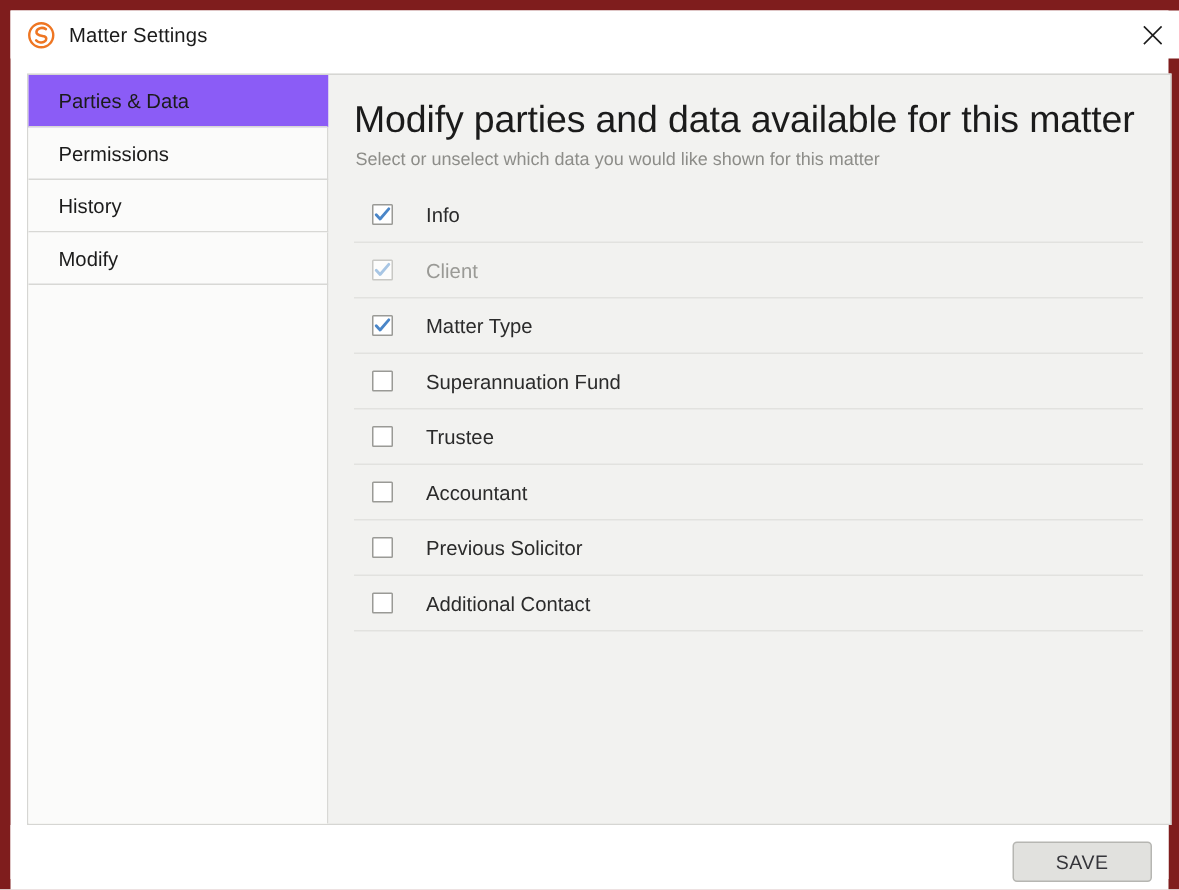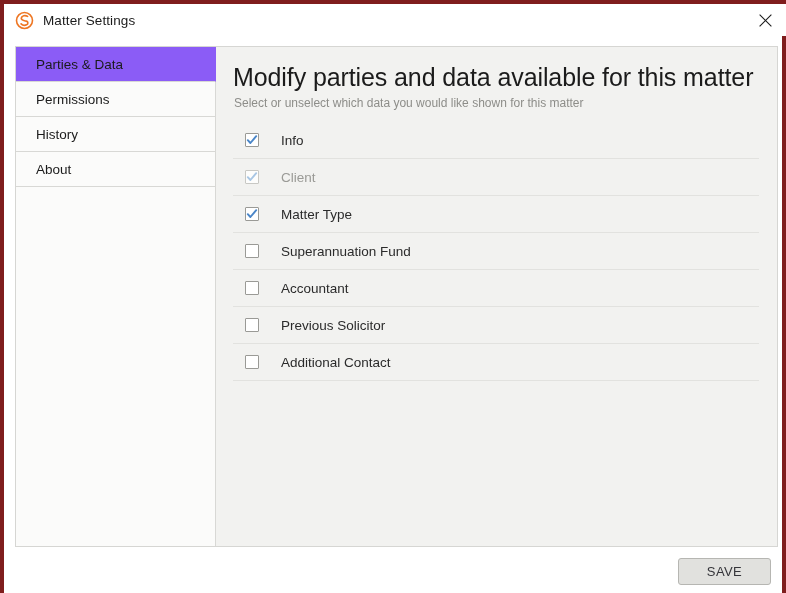--- a/index.html
+++ b/index.html
@@ -16,21 +16,21 @@
     -webkit-font-smoothing: antialiased;
   }
 
   
   #window {
     position: relative;
     box-sizing: border-box;
     width: 786px;
     height: 593px;
     background: #ffffff;
-    border: 4px solid #7f1d1d;
+    border: 7px solid #7f1d1d;
   }
 
   
   #titlebar {
     position: absolute;
     left: 0; top: 0;
     width: 784px;
     height: 32px;
     background: #ffffff;
     display: flex;
@@ -241,21 +241,21 @@
       <div class="nav-item selected">
         <span>Parties &amp; Data</span>
       </div>
       <div class="nav-item">
         <span>Permissions</span>
       </div>
       <div class="nav-item">
         <span>History</span>
       </div>
       <div class="nav-item">
-        <span>About</span>
+        <span>Modify</span>
       </div>
     </div>
 
     <div id="content">
       <h1 id="content-heading">Modify parties and data available for this matter</h1>
       <div id="content-subheading">Select or unselect which data you would like shown for this matter</div>
 
       <div id="option-list">
 
         <div class="option-row">
@@ -283,20 +283,24 @@
             </svg>
           </span>
           <span class="option-label">Matter Type</span>
         </div>
 
         <div class="option-row">
           <span class="cbox"></span>
           <span class="option-label">Superannuation Fund</span>
         </div>
 
+        <div class="option-row">
+          <span class="cbox"></span>
+          <span class="option-label">Trustee</span>
+        </div>
 
         <div class="option-row">
           <span class="cbox"></span>
           <span class="option-label">Accountant</span>
         </div>
 
         <div class="option-row">
           <span class="cbox"></span>
           <span class="option-label">Previous Solicitor</span>
         </div>

